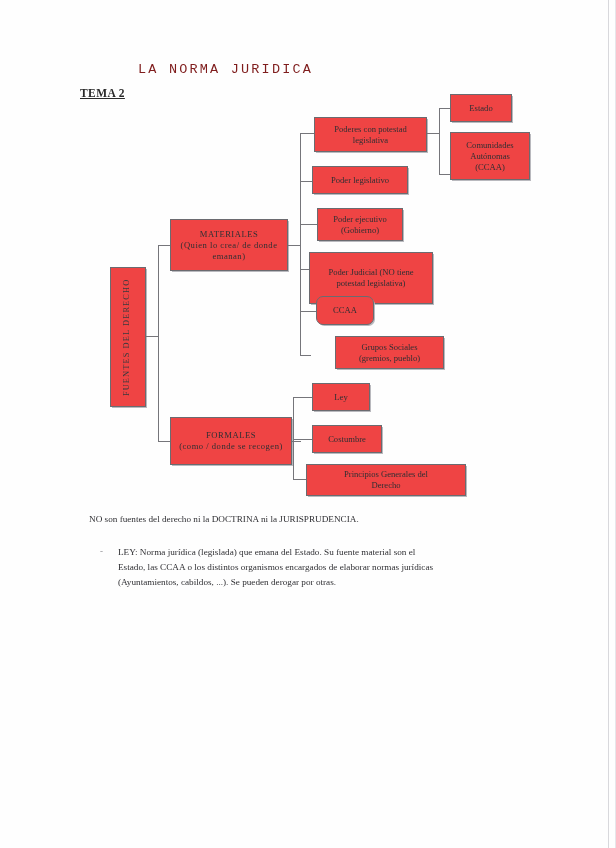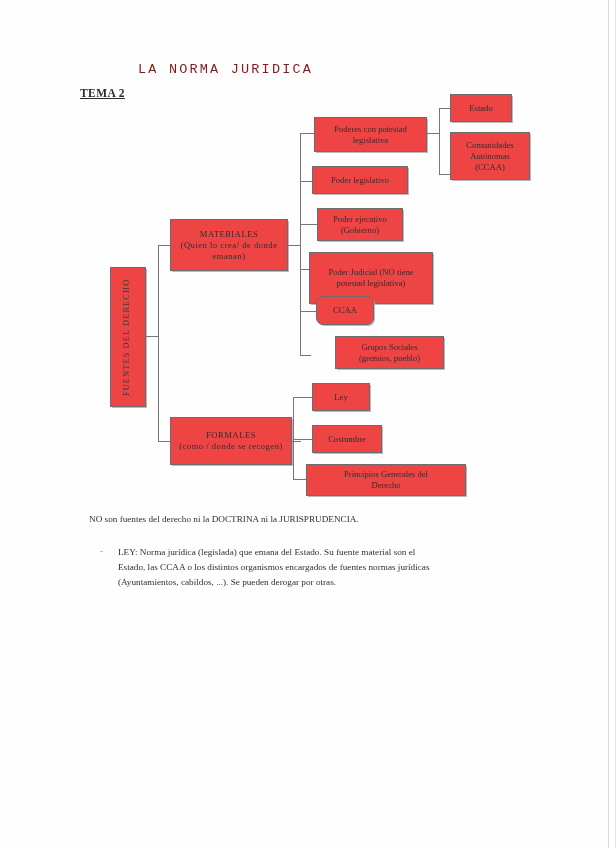--- a/index.html
+++ b/index.html
@@ -254,17 +254,17 @@
     </div>
 
   </div>
 
   <div class="bodytext" id="para-no-fuentes">NO son fuentes del derecho ni la DOCTRINA ni la JURISPRUDENCIA.</div>
 
   <div id="bullet-dash">-</div>
 
   <div class="bodytext" id="para-ley">
     <div class="line">LEY: Norma jurídica (legislada) que emana del Estado. Su fuente material son el</div>
-    <div class="line">Estado, las CCAA o los distintos organismos encargados de fuentes normas jurídicas</div>
+    <div class="line">Estado, las CCAA o los distintos organismos encargados de elaborar normas jurídicas</div>
     <div class="line">(Ayuntamientos, cabildos, ...). Se pueden derogar por otras.</div>
   </div>
 
 </div>
 
 </body></html>

